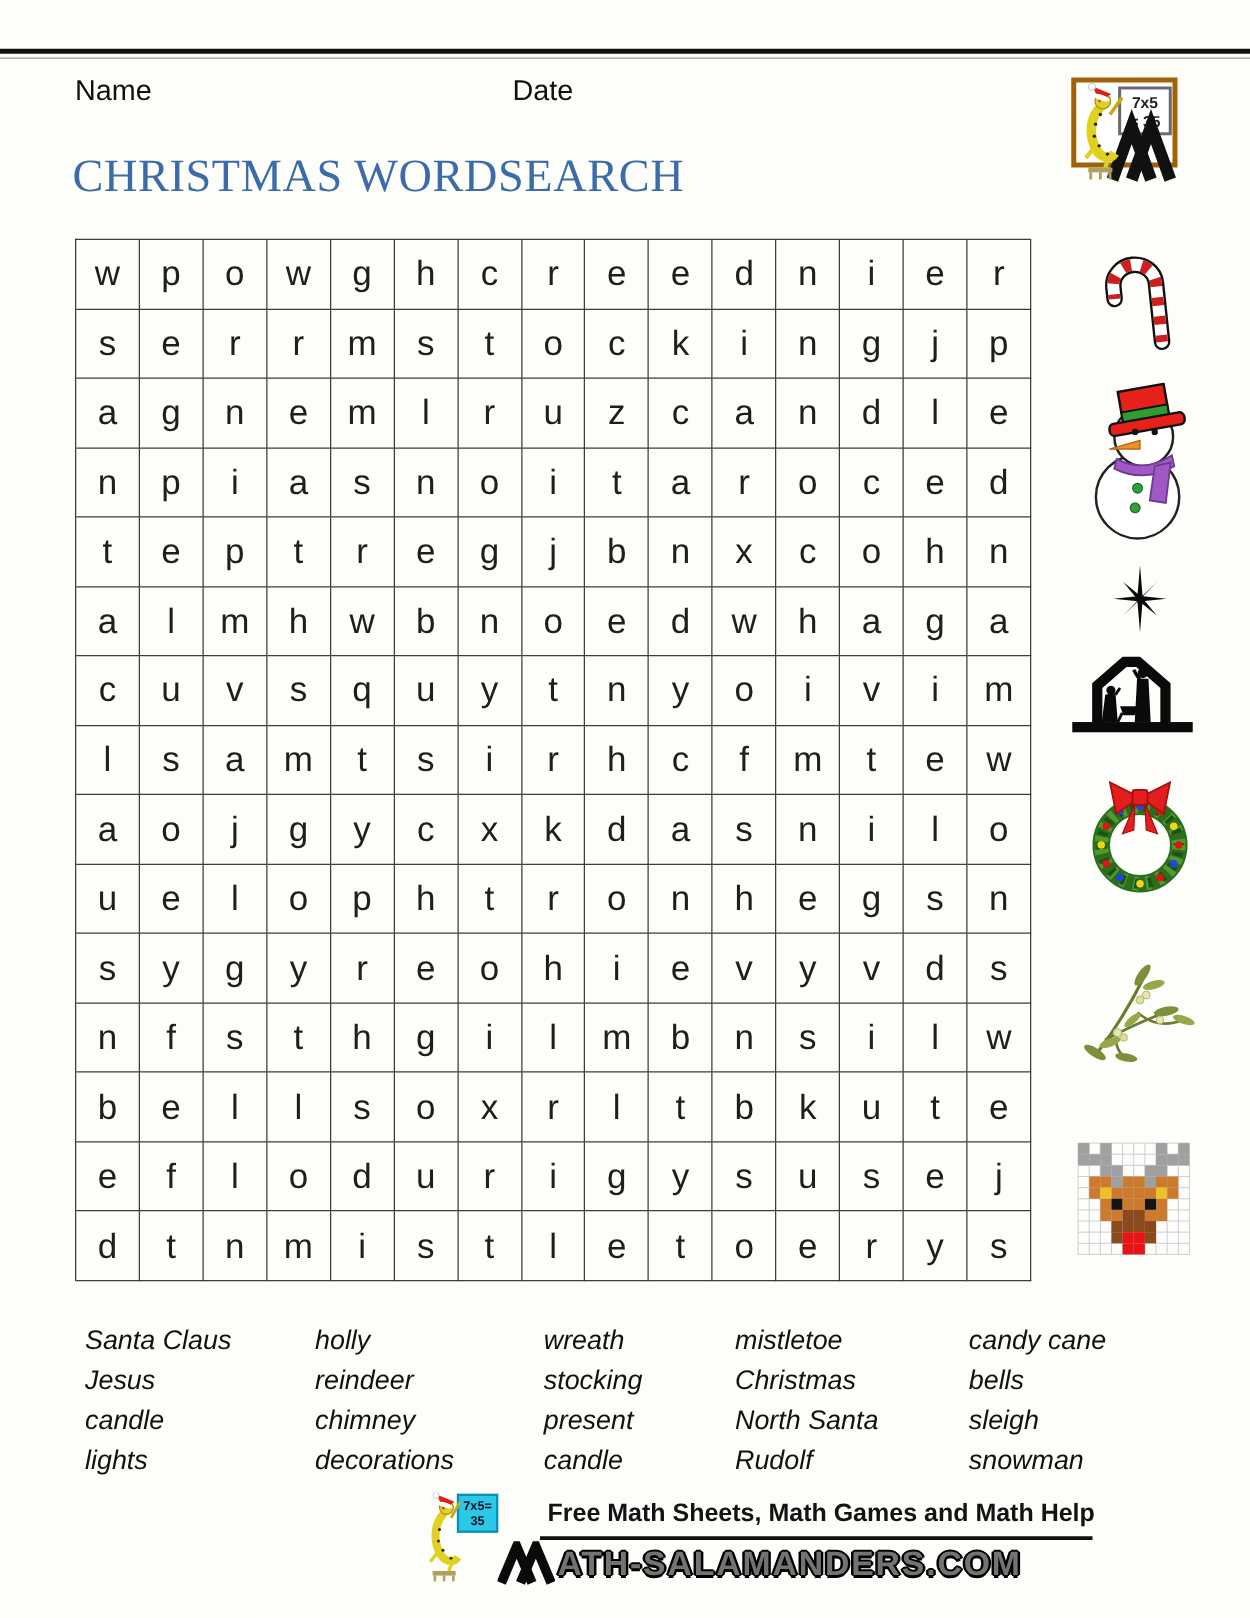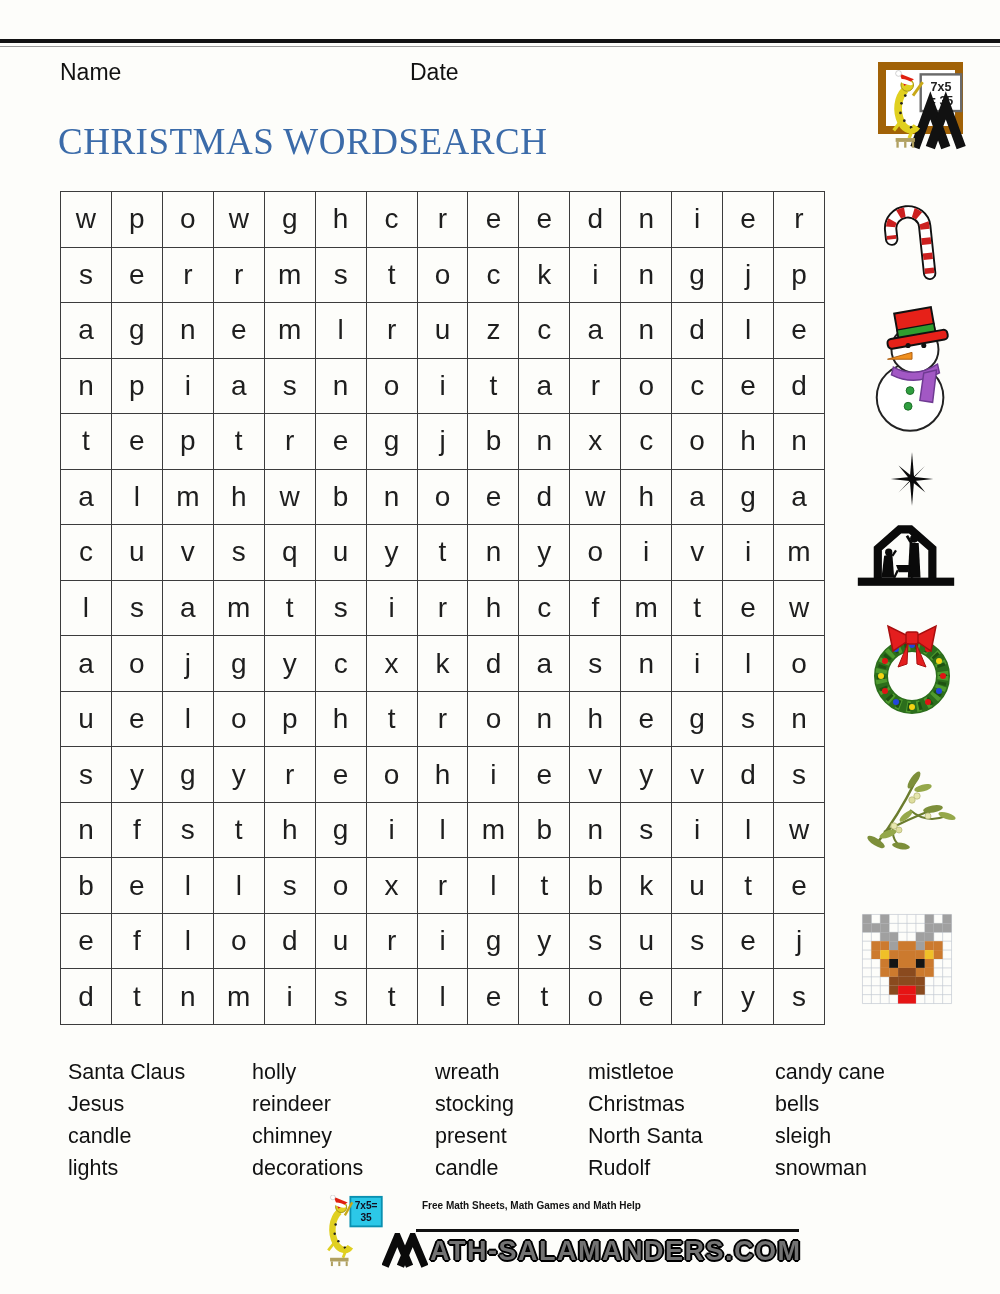--- a/index.html
+++ b/index.html
@@ -4,37 +4,37 @@
 <style>
   html,body{margin:0;padding:0;background:#fff;}
   .page{position:relative;width:1000px;height:1294px;background:#fdfdfa;
         font-family:"Liberation Sans",sans-serif;overflow:hidden;}
   .topline{position:absolute;left:0;top:39px;width:100%;height:4px;background:#121212;}
   .topline2{position:absolute;left:0;top:46px;width:100%;height:1px;background:#9a9a9a;}
   .hdr-label{position:absolute;font-size:23px;color:#111;}
   .hdr-name{left:60px;top:59px;}
   .hdr-date{left:410px;top:59px;}
   .logo-box{position:absolute;left:857px;top:62px;width:85px;height:72px;
-            border:8px solid #a16207;background:#fff;box-sizing:border-box;margin-left:21px;}
+            border:4px solid #a16207;background:#fff;box-sizing:border-box;}
   .page-title{position:absolute;left:58px;top:120px;font-family:"Liberation Serif",serif;
               font-size:37px;color:#3b6ba9;letter-spacing:.5px;white-space:nowrap;}
   .grid{position:absolute;left:60px;top:191px;width:765px;height:834px;display:grid;
         grid-template-columns:repeat(15,1fr);grid-template-rows:repeat(15,1fr);
         border-top:1px solid #3c3c3c;border-left:1px solid #3c3c3c;box-sizing:border-box;background:#fdfdfa;}
   .cell{border-right:1px solid #3c3c3c;border-bottom:1px solid #3c3c3c;
         display:flex;align-items:center;justify-content:center;
         font-size:28px;color:#1e1e1e;}
   .side{position:absolute;}
   .word-list{position:absolute;left:0;top:1057px;width:1000px;height:140px;}
-  .word-col{position:absolute;top:0;}
+  .word-col{position:absolute;top:0;font-style:italic;}
   .word{font-size:21.5px;line-height:31.9px;color:#111;white-space:nowrap;}
-  .footer{position:absolute;left:322px;top:1192px;display:flex;align-items:flex-end;}
+  .footer{position:absolute;left:338px;top:1192px;display:flex;align-items:center;}
   .footer-text{margin-left:0px;}
-  .tagline{font-size:10px;font-weight:bold;color:#131313;white-space:nowrap;
-           padding:8px 0 18px 34px;}
+  .tagline{font-size:20px;font-weight:bold;color:#131313;white-space:nowrap;
+           padding:8px 0 6px 34px;}
   .footer-rule{height:3px;background:#111;margin-left:28px;margin-right:2px;}
   .site-line{display:flex;align-items:flex-end;margin-top:1px;}
   .site-m{margin-left:-6px;margin-bottom:-2px;}
   .site{font-size:27px;font-weight:bold;letter-spacing:1.5px;text-transform:uppercase;
         color:#737373;margin-left:2px;white-space:nowrap;
         text-shadow:-1px -1px 0 #000,1px -1px 0 #000,-1px 1px 0 #000,1px 1px 0 #000,
                     0 -2px 0 #000,0 2px 0 #000,-2px 0 0 #000,2px 0 0 #000;}
 </style>
 </head>
 <body>

